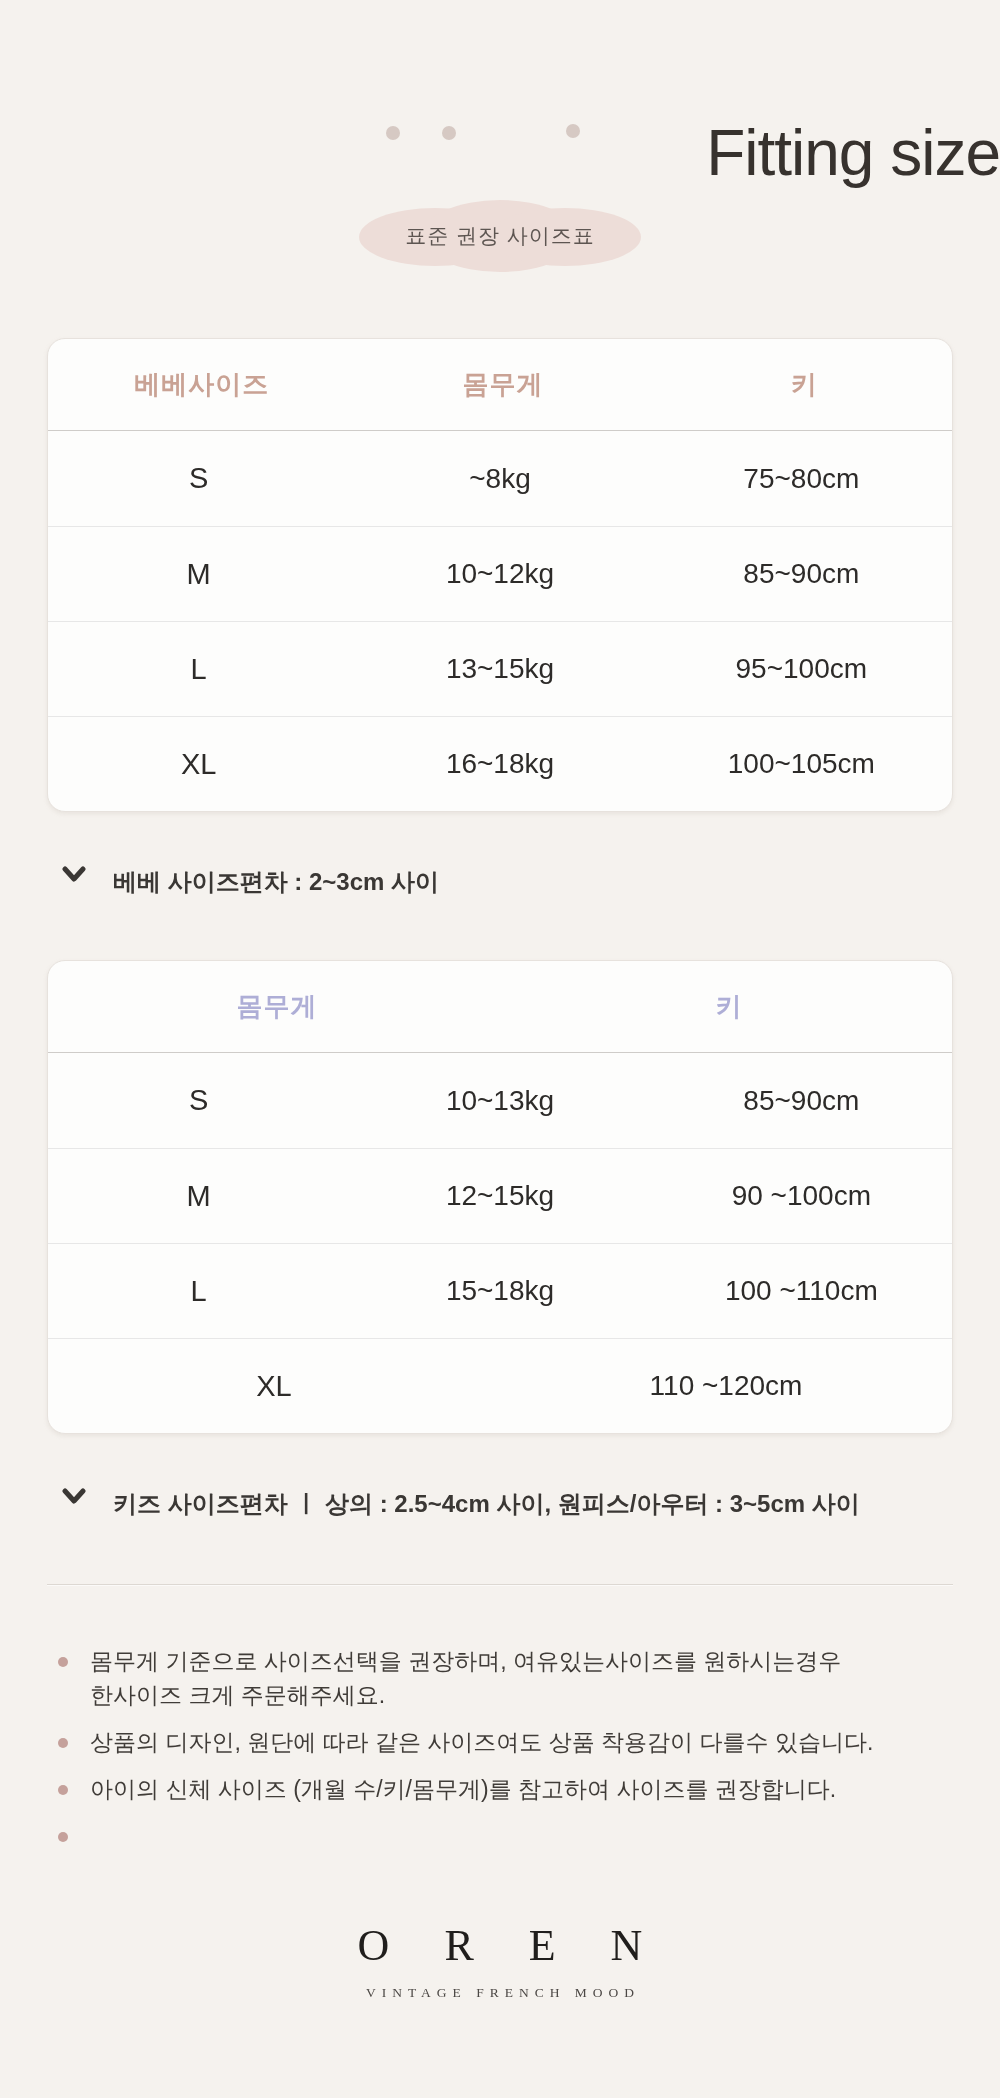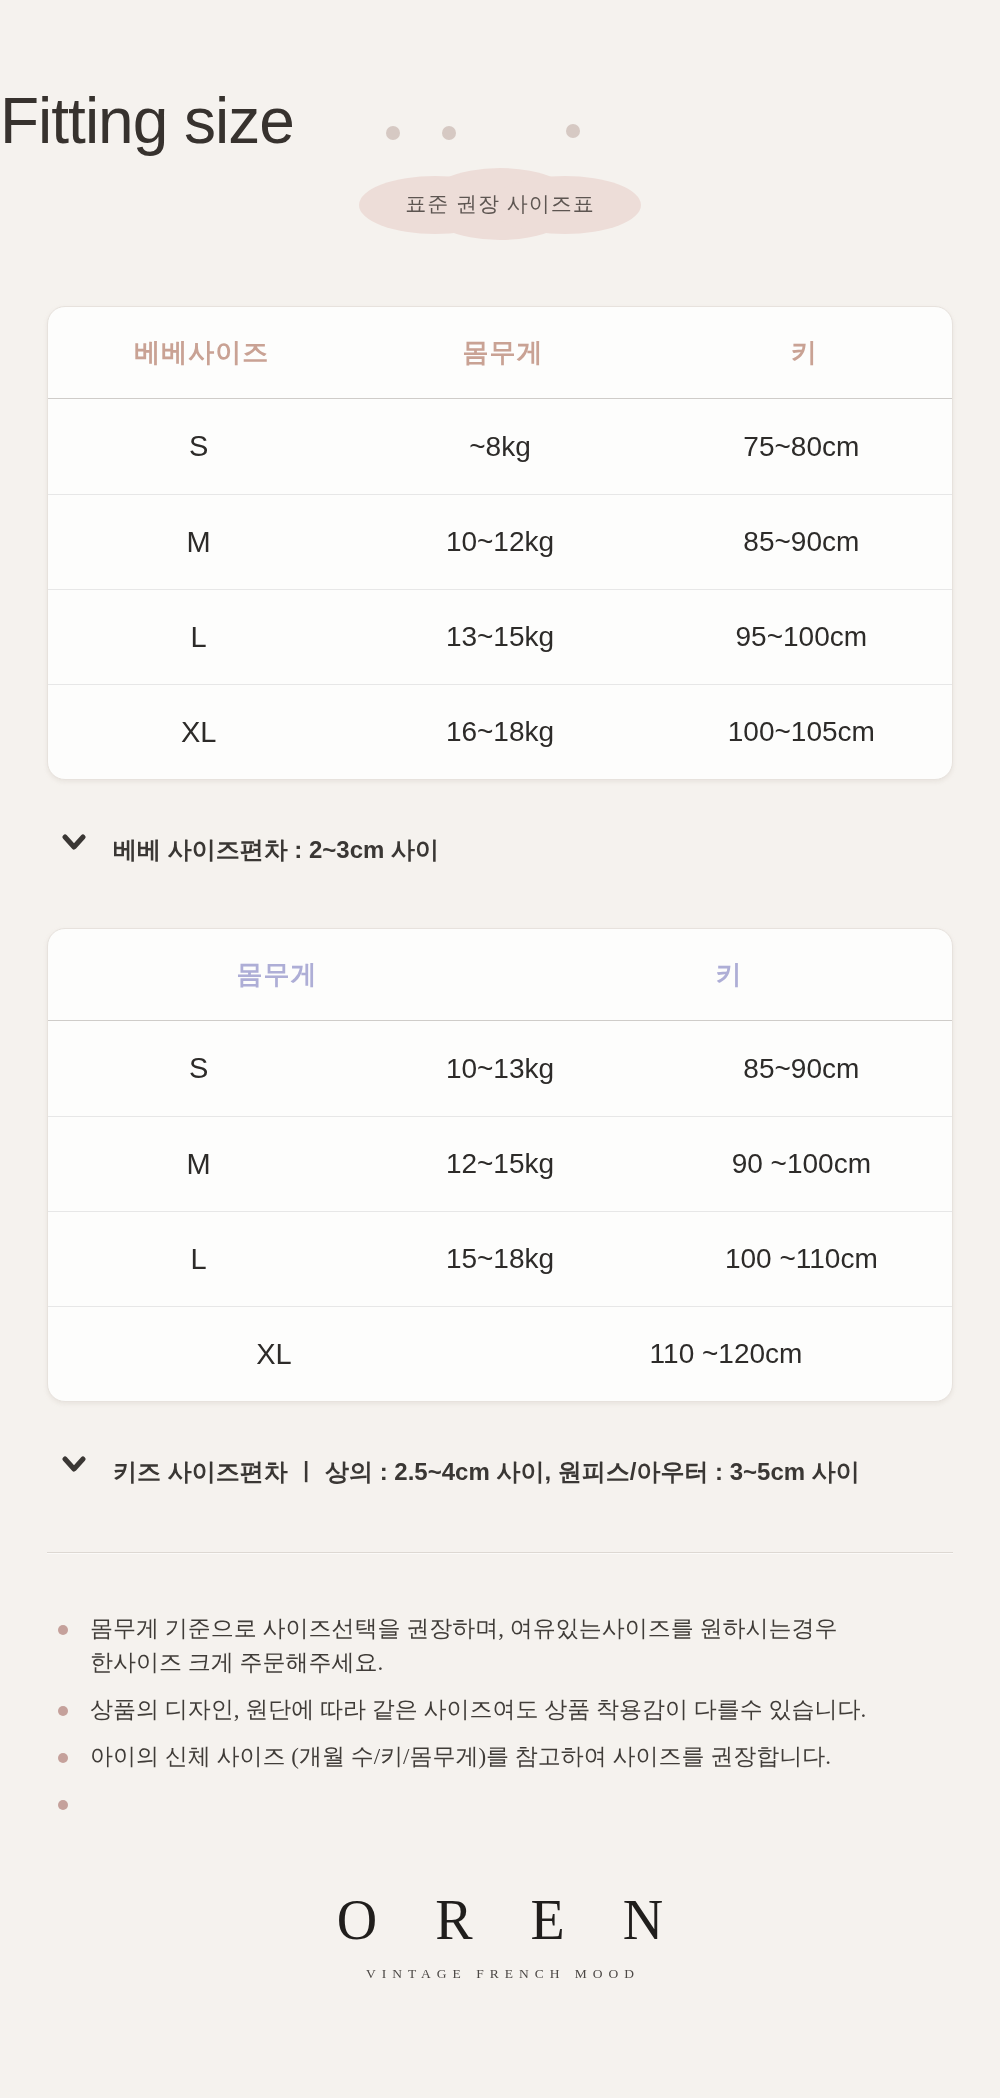--- a/index.html
+++ b/index.html
@@ -8,21 +8,21 @@
     position:relative;
     width:1000px; height:2098px;
     margin:0 auto;
     background:#f5f2ee;
     font-family:"Liberation Sans","DejaVu Sans",sans-serif;
     color:#2d2b29;
     overflow:hidden;
   }
 
   
-  .title-wrap { position:relative; padding-top:84px; text-align:left; }
+  .title-wrap { position:relative; padding-top:116px; text-align:right; }
   .title {
     font-size:64px; font-weight:300; letter-spacing:-1px;
     color:#37322e;
   }
   .deco-dot {
     position:absolute; width:14px; height:14px; border-radius:50%;
     background:#d6c9c3; top:126px;
   }
   .deco-dot.d1 { left:386px; }
   .deco-dot.d2 { left:442px; }
@@ -67,36 +67,36 @@
   }
   .note .chev { flex:0 0 auto; display:inline-flex; }
 
   
   .divider {
     width:906px; margin:64px auto 0; height:2px;
     border:none; border-top:1px solid #ddd8d2; border-bottom:1px solid #fbfaf8;
   }
 
   
-  .notices { list-style:none; margin:58px 0 0 58px; width:880px;font-family:Liberation Serif, serif; }
+  .notices { list-style:none; margin:58px 0 0 58px; width:880px; }
   .notices li { display:flex; gap:22px; margin-bottom:13px; }
   .notices .dot {
     flex:0 0 auto; width:10px; height:10px; border-radius:50%;
     background:#c5a19b; margin-top:13px;
   }
   .notices .ntext {
     font-size:23px; line-height:34px; color:#403c38;
     white-space:pre-line;
   }
 
   
   .footer { margin-top:78px; text-align:center; }
   .brand {
     font-family:"Liberation Serif","DejaVu Serif",serif;
-    font-size:56px; font-weight:400; color:#201e1c;
+    font-size:44px; font-weight:400; color:#201e1c;
     letter-spacing:22px; text-indent:22px;
   }
   .tagline {
     margin-top:14px;
     font-family:"Liberation Serif","DejaVu Serif",serif;
     font-size:13.5px; color:#4c4845; letter-spacing:6px; text-indent:6px;
   }
 </style>
 </head>
 <body>

